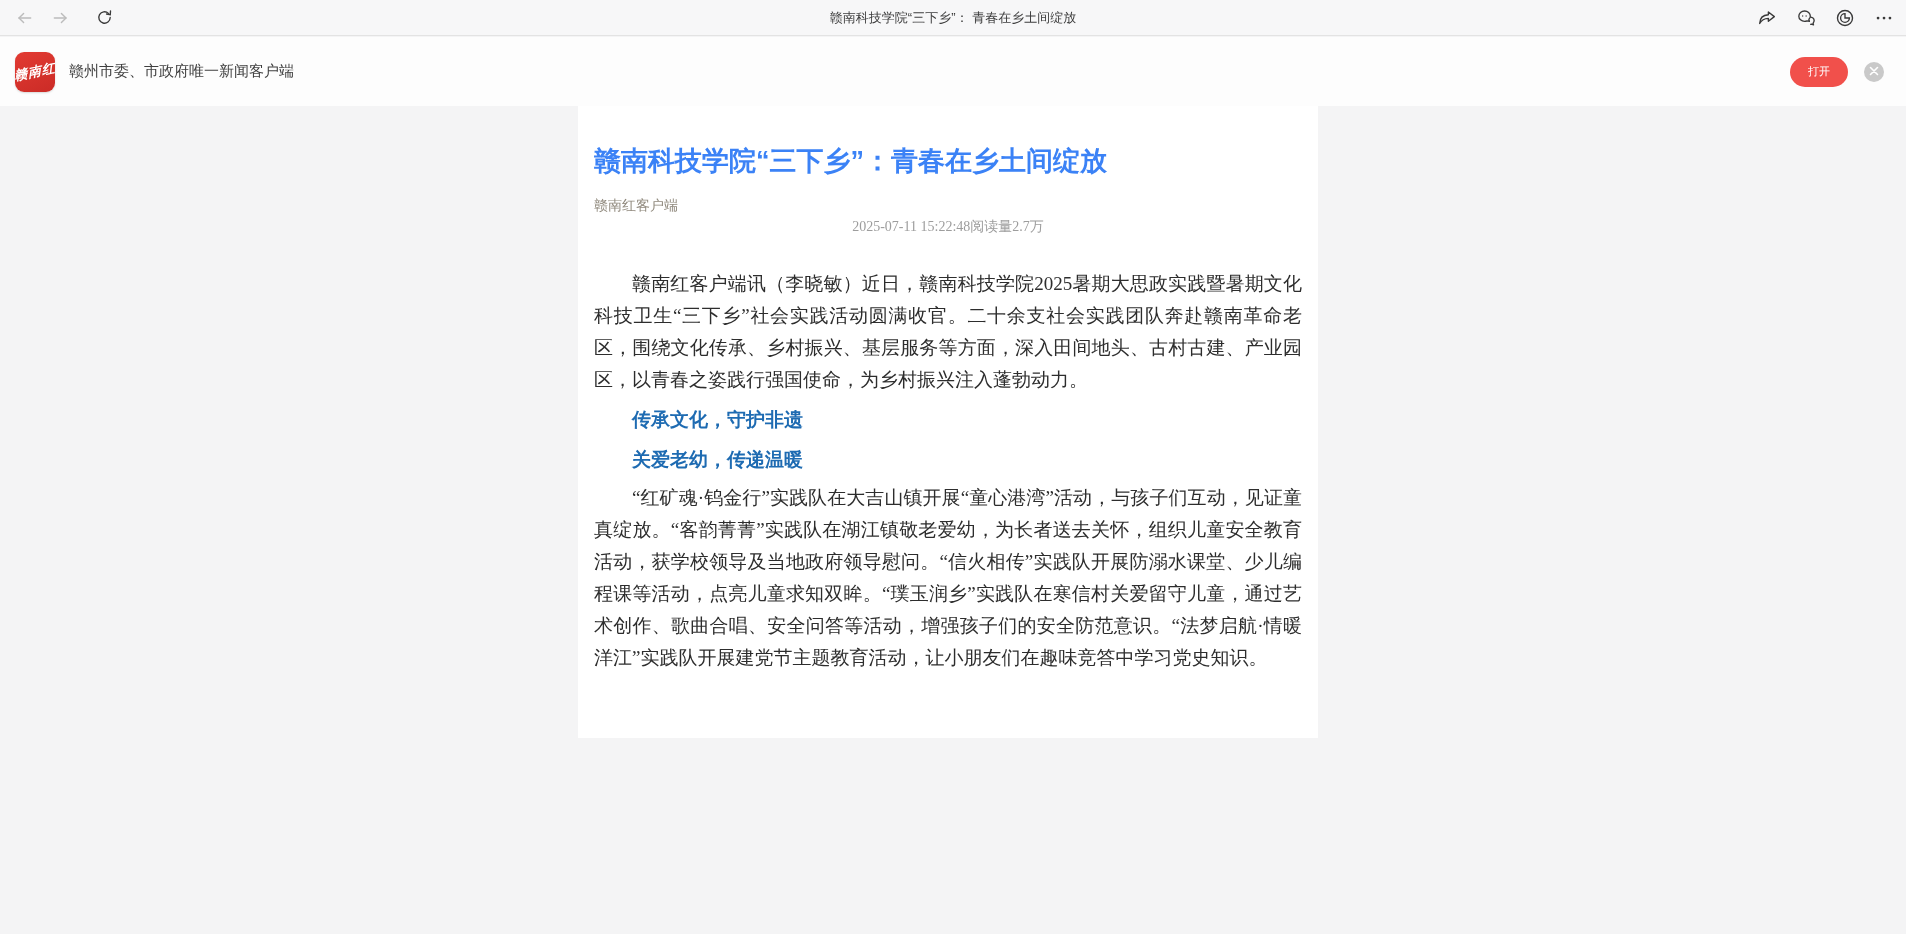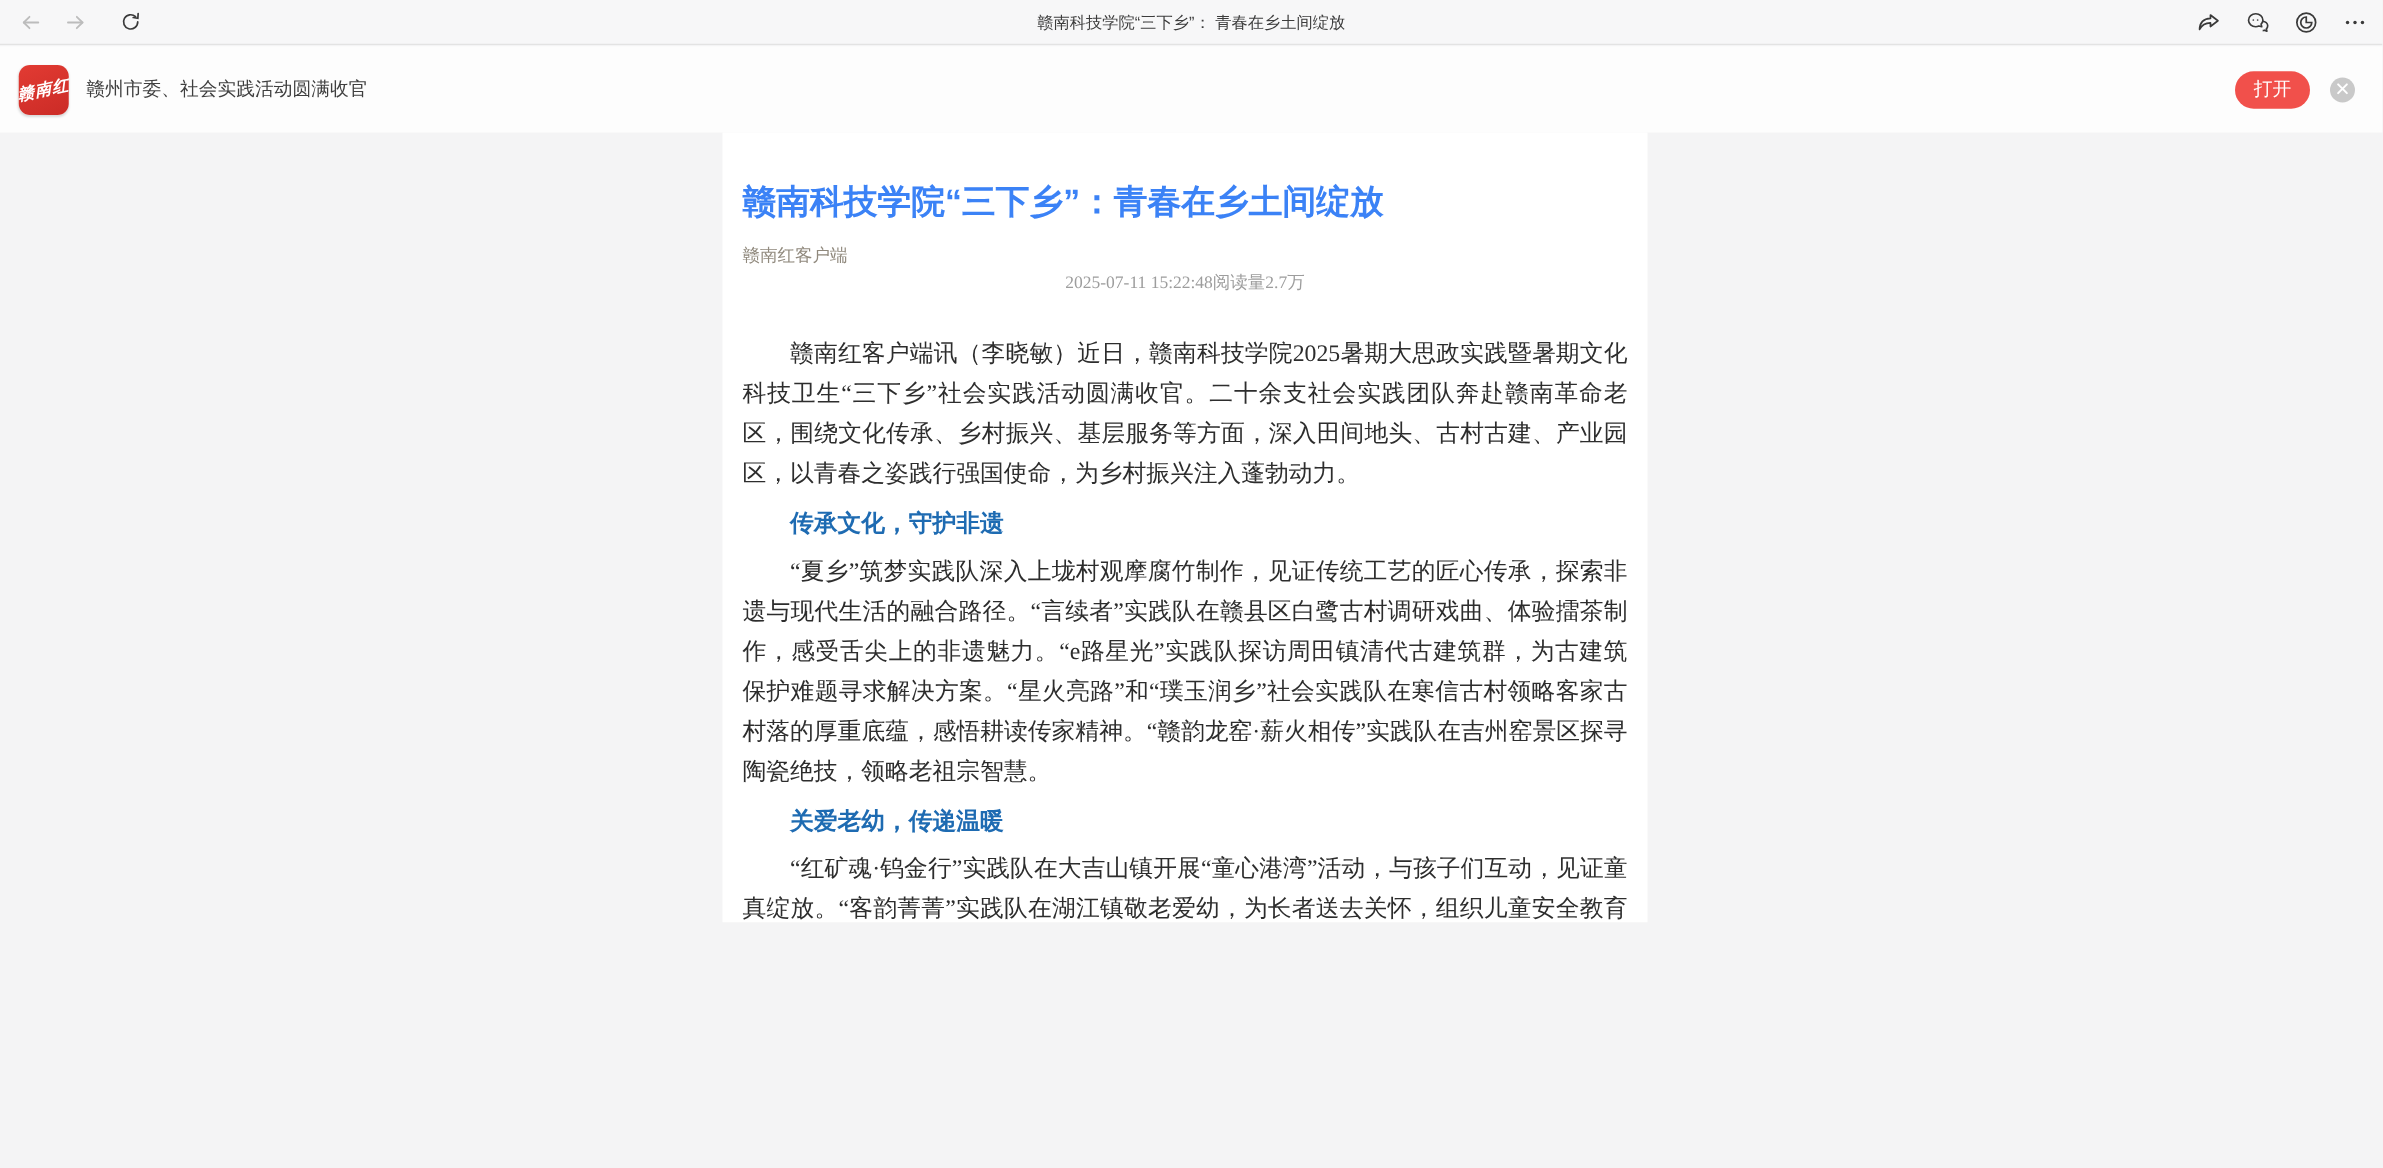--- a/index.html
+++ b/index.html
@@ -24,21 +24,21 @@
   .app-logo { width:40px; height:40px; margin-left:15px; border-radius:9px; flex:0 0 auto;
               background:linear-gradient(155deg,#e23b33 0%,#cb2b26 100%);
               display:flex; align-items:center; justify-content:center;
               box-shadow:0 1px 2px rgba(0,0,0,.15); }
   .app-logo span { color:#fff; font-family:"Liberation Serif","DejaVu Serif",serif;
                    font-style:italic; font-weight:bold; font-size:13px;
                    transform:rotate(-12deg) skewX(-6deg); letter-spacing:1px; white-space:nowrap; }
   .banner-tagline { margin-left:14px; font-size:15px; color:#3f3f3f; }
   .open-btn { position:absolute; right:58px; top:50%; transform:translateY(-50%);
               min-width:58px; height:30px; padding:0 15px; border:none; border-radius:16px;
-              background:var(--accent-red,#f1504b); color:#fff; font-size:15px;
+              background:var(--accent-red,#f1504b); color:#fff; font-size:11px;
               display:flex; align-items:center; justify-content:center; cursor:pointer;
               font-family:inherit; }
   .close-btn { position:absolute; right:22px; top:50%; transform:translateY(-50%);
                width:20px; height:20px; border-radius:50%; background:#c9c9c9; border:none;
                display:flex; align-items:center; justify-content:center; cursor:pointer; }
 
   
   .content { position:absolute; top:106px; left:0; right:0; bottom:0; background:#f4f4f5; }
   .article-card { position:absolute; left:578px; top:0; width:740px; height:100%;
                   background:#ffffff; padding:38px 16px 0 16px; overflow:hidden; }
@@ -126,21 +126,21 @@
             </svg>
         </span>
       </div>
     </div>
   </div>
 
   <div class="banner">
     <div class="app-logo">
       <span>赣南红</span>
     </div>
-    <div class="banner-tagline">赣州市委、社会实践活动圆满收官</div>
+    <div class="banner-tagline">赣州市委、市政府唯一新闻客户端</div>
     <button class="open-btn">打开</button>
     <button class="close-btn">
       <span>
         <svg width="10" height="10" viewBox="0 0 10 10" stroke="#ffffff" stroke-width="1.6" stroke-linecap="round">
             <path d="M1.5 1.5 L8.5 8.5 M8.5 1.5 L1.5 8.5"></path>
           </svg>
       </span>
     </button>
   </div>
 
@@ -148,20 +148,19 @@
     <div class="article-card">
       <h1 class="article-title">赣南科技学院“三下乡”：青春在乡土间绽放</h1>
       <div class="article-source">赣南红客户端</div>
       <div class="meta-row">
         <span>2025-07-11 15:22:48</span>
         <span>阅读量2.7万</span>
       </div>
       <div class="article-body">
           <div class="paragraph">赣南红客户端讯（李晓敏）近日，赣南科技学院2025暑期大思政实践暨暑期文化科技卫生“三下乡”社会实践活动圆满收官。二十余支社会实践团队奔赴赣南革命老区，围绕文化传承、乡村振兴、基层服务等方面，深入田间地头、古村古建、产业园区，以青春之姿践行强国使命，为乡村振兴注入蓬勃动力。</div>
           <div class="sec-heading">传承文化，守护非遗</div>
-          <div class="paragraph">“夏乡”筑梦实践队深入上垅村观摩腐竹制作，见证传统工艺的匠心传承，探索非遗与现代生活的融合路径。“言续者”实践队在赣县区白鹭古村调研戏曲、体验擂茶制作，感受舌尖上的非遗魅力。“e路星光”实践队探访周田镇清代古建筑群，为古建筑保护难题寻求解决方案。“星火亮路”和“璞玉润乡”社会实践队在寒信古村领略客家古村落的厚重底蕴，感悟耕读传家精神。“赣韵龙窑·薪火相传”实践队在吉州窑景区探寻陶瓷绝技，领略老祖宗智慧。</div>
           <div class="sec-heading">关爱老幼，传递温暖</div>
           <div class="paragraph">“红矿魂·钨金行”实践队在大吉山镇开展“童心港湾”活动，与孩子们互动，见证童真绽放。“客韵菁菁”实践队在湖江镇敬老爱幼，为长者送去关怀，组织儿童安全教育活动，获学校领导及当地政府领导慰问。“信火相传”实践队开展防溺水课堂、少儿编程课等活动，点亮儿童求知双眸。“璞玉润乡”实践队在寒信村关爱留守儿童，通过艺术创作、歌曲合唱、安全问答等活动，增强孩子们的安全防范意识。“法梦启航·情暖洋江”实践队开展建党节主题教育活动，让小朋友们在趣味竞答中学习党史知识。</div>
         </div>
     </div>
   </div>
 
 </div>
 
 </body></html>

